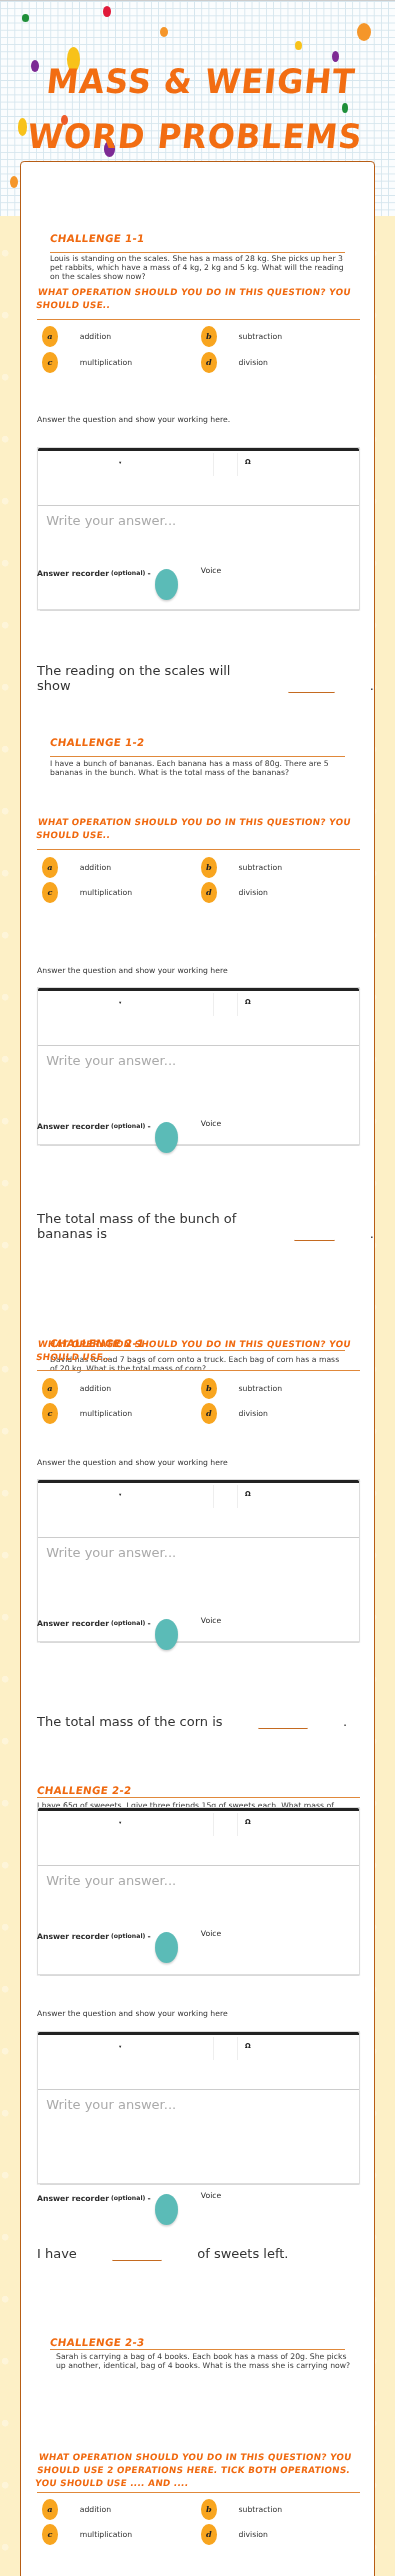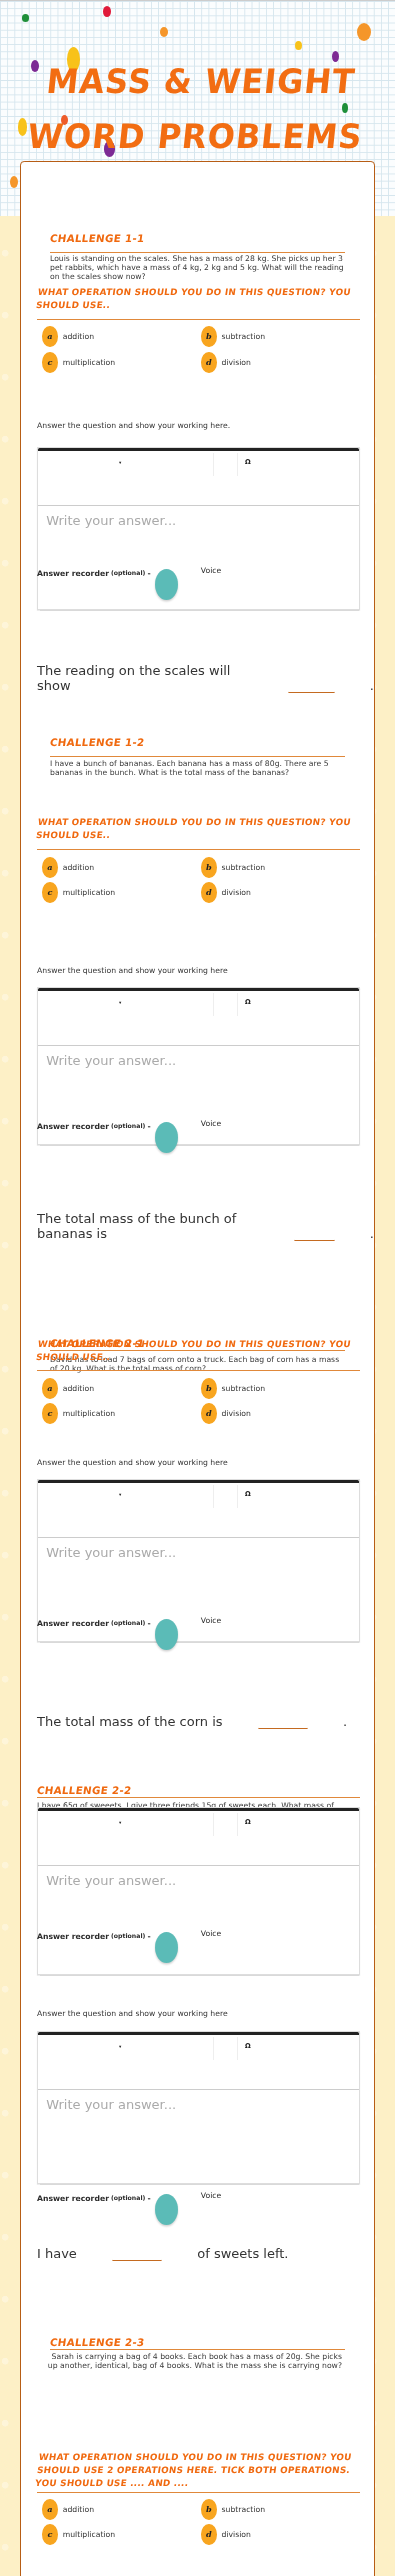--- a/index.html
+++ b/index.html
@@ -54,21 +54,21 @@
   .body-text { font-size: 7.7px; line-height: 9px; color: #3a3a3a; }
   .q-head { font-size: 8.8px; line-height: 13px; }
   .opt-grid { position: relative; height: 41px; }
   .opt { position: absolute; display: flex; align-items: center; }
   .badge {
     width: 15.5px; height: 20.6px; border-radius: 50%;
     background: #f8a51f; color: #222; font-size: 8.2px; font-weight: bold;
     display: flex; align-items: center; justify-content: center;
     font-family: "DejaVu Serif", serif; font-style: italic;
   }
-  .opt-label { margin-left: 5px; font-size: 7.7px; color: #333; }
+  .opt-label { margin-left: 22px; font-size: 7.7px; color: #333; }
   .prompt { font-size: 7.7px; color: #333; }
   .editor {
     position: absolute; left: 16px; width: 323px;
     border: 0.5px solid #ddd; background: #fff;
     box-shadow: 0 0.5px 1px rgba(0,0,0,0.15);
   }
   .editor-top { height: 3.1px; background: #222; border-radius: 1.5px 1.5px 0 0; }
   .editor-toolbar { height: 55px; position: relative; border-bottom: 1px solid #ccc; }
   .tb-select { position: absolute; left: 0; top: 0; width: 175px; height: 26px; }
   .tb-caret { position: absolute; left: 81px; top: 9.3px; font-size: 4.6px; color: #222; }
@@ -138,21 +138,21 @@
           <span class="badge">c</span>
           <span class="opt-label">multiplication</span>
         </div>
       <div class="opt" style="left:164px;top:26px;">
           <span class="badge">d</span>
           <span class="opt-label">division</span>
         </div>
     </div>
   </div>
 
-  <div class="prompt" style="position:absolute;left:16px;top:259px;">Answer the question and show your working here.</div>
+  <div class="prompt" style="position:absolute;left:16px;top:253px;">Answer the question and show your working here.</div>
   <div class="editor" style="top:285px;">
     <div class="editor-top"></div>
     <div class="editor-toolbar">
       <div class="tb-select">
           <span class="tb-caret">▾</span>
         </div>
       <div class="tb-sep1"></div>
       <div class="tb-sep2"></div>
       <span class="tb-omega">Ω</span>
     </div>
@@ -327,21 +327,21 @@
   </div>
   <div class="fill" style="top:2084px;">
     <span>I have</span>
     <span class="blank"></span>
     <span>of sweets left.</span>
   </div>
 
   <div class="section" style="top:2174px;">
     <div class="hand ch-head" style="position:absolute;left:29px;top:0;">Challenge 2-3</div>
     <div class="ch-rule" style="position:absolute;left:29px;top:13.4px;width:295px;"></div>
-    <div class="body-text" style="position:absolute;left:26px;top:16px;width:295px;text-align:right;">Sarah is carrying a bag of 4 books. Each book has a mass of 20g. She picks up another, identical, bag of 4 books. What is the mass she is carrying now?</div>
+    <div class="body-text" style="position:absolute;left:35px;top:16px;width:295px;">Sarah is carrying a bag of 4 books. Each book has a mass of 20g. She picks up another, identical, bag of 4 books. What is the mass she is carrying now?</div>
   </div>
 
   <div class="section" style="top:2289px;">
     <div class="hand q-head" style="position:absolute;left:16px;top:0;width:323px;">What operation should you do in this question? You should use 2 operations here. Tick both operations. You should use .... and ....</div>
     <div class="ch-rule" style="position:absolute;left:16px;top:41px;width:323px;"></div>
     <div class="opt-grid" style="position:absolute;left:16px;top:48px;width:323px;">
       <div class="opt" style="left:5.2px;top:0;">
           <span class="badge">a</span>
           <span class="opt-label">addition</span>
         </div>

